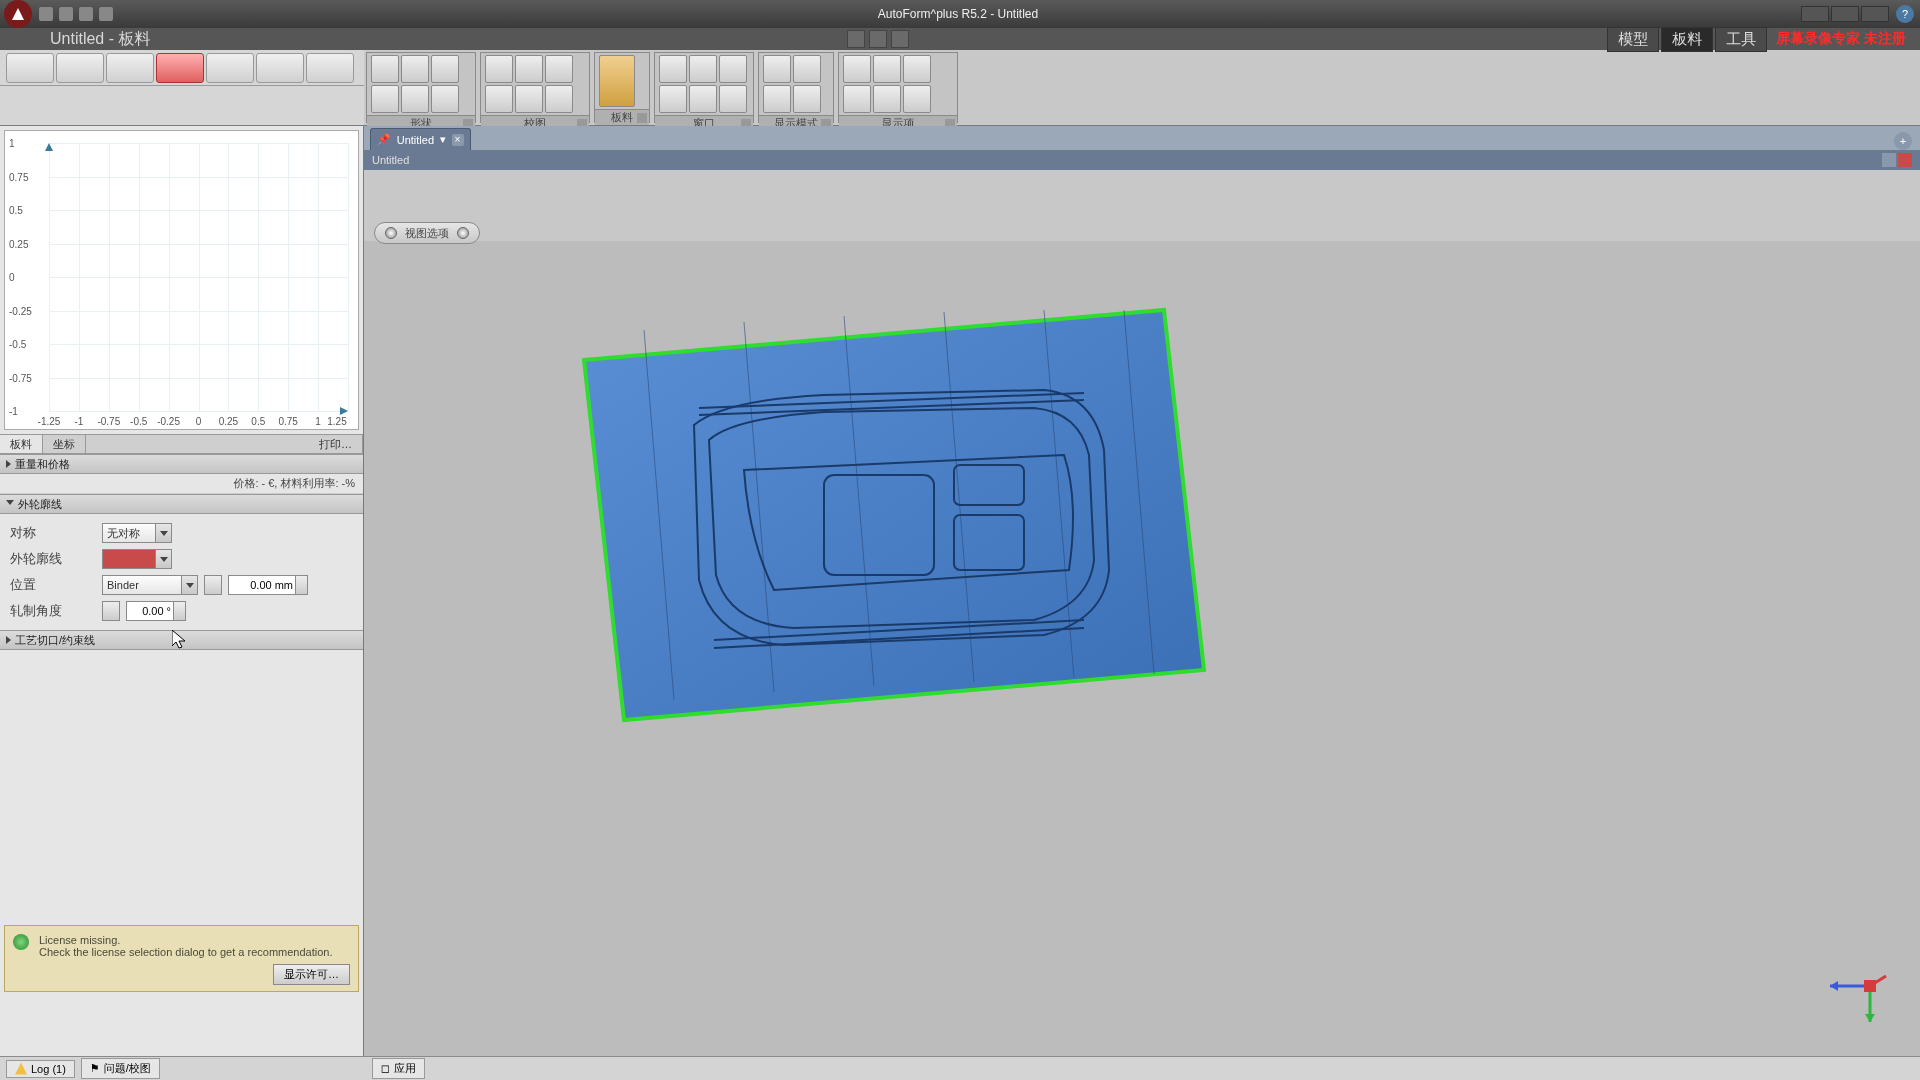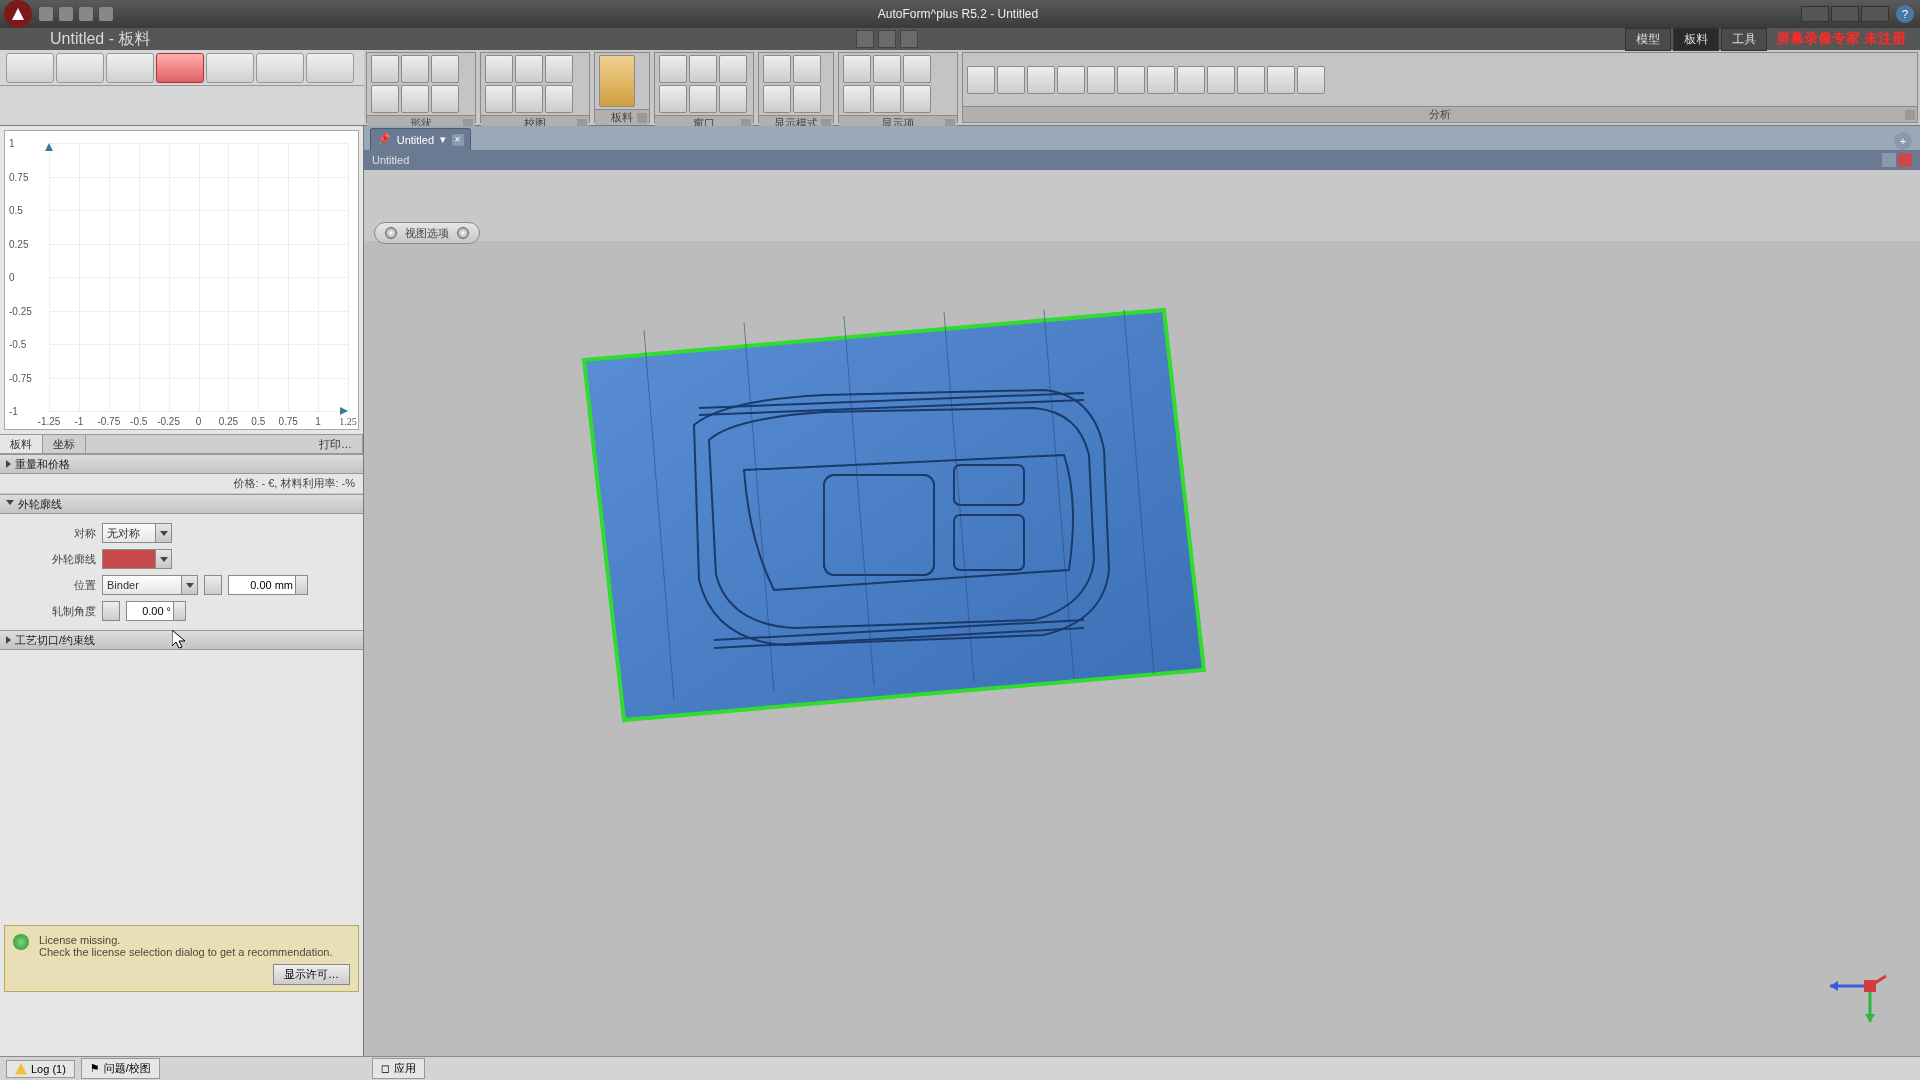--- a/index.html
+++ b/index.html
@@ -11,21 +11,21 @@
 .tb-icon { width:14px; height:14px; margin:0 3px; background:#888; border-radius:2px; }
 #titlebar .title { flex:1; text-align:center; font-size:12px; color:#eee; }
 .win-btn { width:28px; height:16px; background:#555; margin:0 1px; border:1px solid #333; }
 .help-btn { width:18px; height:18px; border-radius:9px; background:#4a7aa3; margin:0 6px; display:flex; align-items:center; justify-content:center; color:#fff; }
 
 
 #substrip { height:22px; background:#565656; display:flex; align-items:center; }
 #substrip .doc-lbl { color:#d8d8d8; margin-left:50px; font-size:16px; }
 #substrip .spacer { flex:1; }
 .mini-btn { width:18px; height:18px; background:#6a6a6a; margin:0 2px; border:1px solid #444; }
-.mode-tab { padding:2px 10px; color:#ddd; background:#4a4a4a; border:1px solid #333; margin:0 1px; font-size:12px; }
+.mode-tab { padding:2px 10px; color:#ddd; background:#4a4a4a; border:1px solid #333; margin:0 1px; font-size:15px; }
 .mode-tab.active { background:#2a2a2a; }
 #watermark { color:#ff2a2a; font-weight:bold; font-size:14px; margin:0 14px 0 8px; }
 
 
 #ribbons { display:flex; height:76px; background:#c8c8c8; border-bottom:1px solid #7a7a7a; }
 .left-tool-row { width:364px; height:36px; display:flex; align-items:center; gap:2px; padding:2px 6px; background:#d6d6d6; border-bottom:1px solid #999; }
 .left-tool-btn { width:48px; height:30px; background:linear-gradient(#f0f0f0,#d0d0d0); border:1px solid #999; border-radius:3px; }
 .left-tool-btn.active { background:linear-gradient(#ffb0b0,#e06060); border-color:#a33; }
 
 .panel-group { background:#c4c4c4; border:1px solid #8a8a8a; margin:2px; display:flex; flex-direction:column; }
@@ -48,21 +48,21 @@
 .prop-tab.active { background:#e6e6e6; }
 .prop-line { height:20px; display:flex; align-items:center; padding:0 8px; font-size:11px; color:#444; border-bottom:1px solid #ccc; }
 .prop-line .r { margin-left:auto; }
 
 .section-head { height:20px; background:linear-gradient(#dcdcdc,#c4c4c4); border-top:1px solid #999; border-bottom:1px solid #999; display:flex; align-items:center; padding:0 6px; font-size:11px; color:#222; }
 .section-head .tri { width:0; height:0; border-left:5px solid #444; border-top:4px solid transparent; border-bottom:4px solid transparent; margin-right:4px; }
 .section-head .tri.open { border-left:4px solid transparent; border-right:4px solid transparent; border-top:5px solid #444; }
 
 .form-body { padding:6px 10px; }
 .form-row { display:flex; align-items:center; height:26px; gap:6px; }
-.form-row label { width:86px; text-align:right; color:#444; font-size:11px; }
+.form-row label { width:86px; text-align:left; color:#444; font-size:13px; }
 .combo { height:20px; background:linear-gradient(#fdfdfd,#e6e6e6); border:1px solid #8a8a8a; display:flex; align-items:center; padding:0 4px; font-size:11px; color:#333; position:relative; }
 .combo .dd { position:absolute; right:0; top:0; bottom:0; width:16px; background:linear-gradient(#e6e6e6,#c8c8c8); border-left:1px solid #8a8a8a; display:flex; align-items:center; justify-content:center; }
 .combo .dd::after { content:""; border-left:4px solid transparent; border-right:4px solid transparent; border-top:5px solid #444; }
 .combo.red { background:#c94a4a; color:#fff; }
 .spin { width:60px; height:20px; background:#fff; border:1px solid #8a8a8a; display:flex; align-items:center; justify-content:flex-end; padding:0 14px 0 4px; position:relative; font-size:11px; }
 .spin .ar { position:absolute; right:0; top:0; bottom:0; width:12px; background:linear-gradient(#eee,#ccc); border-left:1px solid #8a8a8a; }
 .tiny-btn { width:18px; height:20px; background:linear-gradient(#eee,#ccc); border:1px solid #8a8a8a; }
 
 #license-box { margin:4px; background:#e8dfb7; border:1px solid #b8a860; padding:8px 8px 6px 34px; position:relative; color:#4a4a3a; font-size:11px; }
 #license-box .orb { position:absolute; left:8px; top:8px; width:16px; height:16px; border-radius:8px; background:radial-gradient(#7fd67f,#2a8a2a); }
@@ -222,40 +222,20 @@
       <div class="rb-btn"></div>
       <div class="rb-btn"></div>
       <div class="rb-btn"></div>
     </div>
     <div class="panel-foot">
         <span>显示项</span>
         <div class="exp"></div>
       </div>
   </div>
 
-  <div class="panel-group" style="flex:1">
-    <div class="panel-body">
-      <div class="rb-btn"></div>
-      <div class="rb-btn"></div>
-      <div class="rb-btn"></div>
-      <div class="rb-btn"></div>
-      <div class="rb-btn"></div>
-      <div class="rb-btn"></div>
-      <div class="rb-btn"></div>
-      <div class="rb-btn"></div>
-      <div class="rb-btn"></div>
-      <div class="rb-btn"></div>
-      <div class="rb-btn"></div>
-      <div class="rb-btn"></div>
-    </div>
-    <div class="panel-foot">
-        <span>分析</span>
-        <div class="exp"></div>
-      </div>
-  </div>
 </div>
 
 <div id="left-pane">
   <div id="chart-box">
       <div class="grid-v" style="left: 44px;"></div>
       <div class="xtick" style="left: 44px;">-1.25</div>
       <div class="grid-v" style="left: 73.9px;"></div>
       <div class="xtick" style="left: 73.9px;">-1</div>
       <div class="grid-v" style="left: 103.8px;"></div>
       <div class="xtick" style="left: 103.8px;">-0.75</div>
@@ -267,21 +247,21 @@
       <div class="xtick" style="left: 193.5px;">0</div>
       <div class="grid-v" style="left: 223.4px;"></div>
       <div class="xtick" style="left: 223.4px;">0.25</div>
       <div class="grid-v" style="left: 253.3px;"></div>
       <div class="xtick" style="left: 253.3px;">0.5</div>
       <div class="grid-v" style="left: 283.2px;"></div>
       <div class="xtick" style="left: 283.2px;">0.75</div>
       <div class="grid-v" style="left: 313.1px;"></div>
       <div class="xtick" style="left: 313.1px;">1</div>
       <div class="grid-v" style="left: 343px;"></div>
-      <div class="xtick" style="left: 343px; font-family: Liberation Serif, serif;">1.25</div>
+      <div class="xtick" style="left: 332px;">1.25</div>
       <div class="grid-h" style="top: 280px;"></div>
       <div class="ytick" style="top: 280px;">-1</div>
       <div class="grid-h" style="top: 246.5px;"></div>
       <div class="ytick" style="top: 246.5px;">-0.75</div>
       <div class="grid-h" style="top: 213px;"></div>
       <div class="ytick" style="top: 213px;">-0.5</div>
       <div class="grid-h" style="top: 179.5px;"></div>
       <div class="ytick" style="top: 179.5px;">-0.25</div>
       <div class="grid-h" style="top: 146px;"></div>
       <div class="ytick" style="top: 146px;">0</div>

